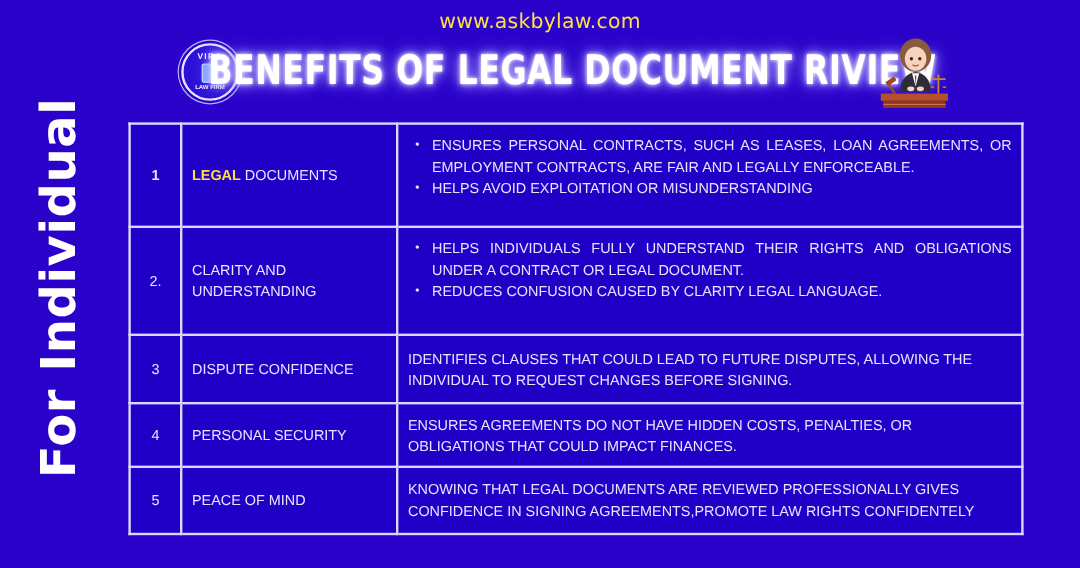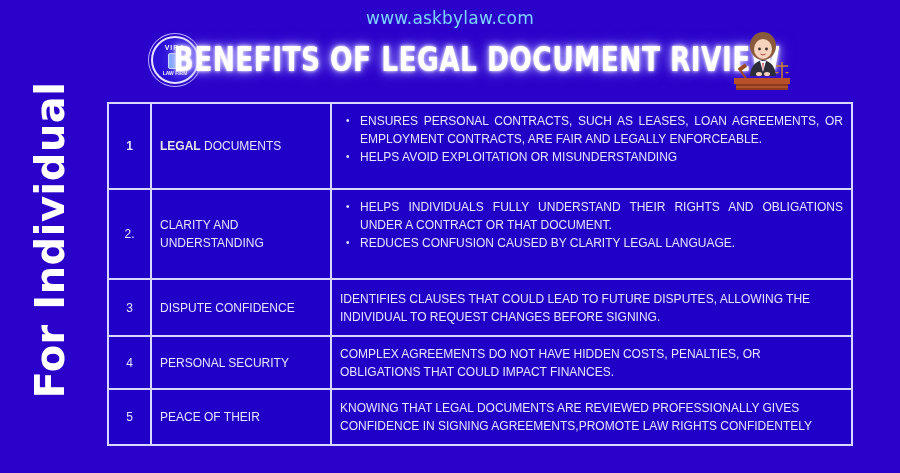--- a/index.html
+++ b/index.html
@@ -5,21 +5,21 @@
     * { box-sizing: border-box; margin: 0; padding: 0; }
     html, body { width: 900px; height: 473px; overflow: hidden; }
     body {
       background: #2a02c9;
       font-family: "Liberation Sans", sans-serif;
       color: #fff;
       position: relative;
     }
     .site-url {
       position: absolute; left: 0; width: 900px; top: 8px;
-      text-align: center; font-size: 17px; color: #7dd3fc;
+      text-align: center; font-size: 17px; color: #fde047;
       font-family: "DejaVu Sans", sans-serif; letter-spacing: 0.2px;
     }
     .logo {
       position: absolute; left: 151px; top: 36px; width: 48px; height: 48px;
       border-radius: 50%; background: #2b10d8;
       border: 2px solid #e8e6ff; box-shadow: 0 0 0 2px #2a02c9, 0 0 0 3px #b9b3ff;
       display: flex; flex-direction: column; align-items: center; justify-content: center;
     }
     .logo .logo-top { font-size: 7px; font-weight: bold; letter-spacing: 1px; color: #fff; line-height: 8px; }
     .logo .logo-mid {
@@ -61,21 +61,21 @@
     td.name { width: 180px; padding-left: 8px; font-size: 12.5px; }
     td.desc { padding: 0 8px 0 8px; font-size: 12px; }
     td.desc ul { list-style: none; }
     td.desc li { position: relative; padding-left: 20px; text-align: justify; }
     td.desc li::before {
       content: "\2022"; position: absolute; left: 6px; top: 0; font-size: 10px;
     }
     td.desc.top-align { vertical-align: top; padding-top: 8px; }
     tr.r1 { height: 86px; } tr.r2 { height: 90px; } tr.r3 { height: 57px; }
     tr.r4 { height: 53px; } tr.r5 { height: 56px; }
-    b.hl { font-weight: bold; color: #e5e5e5; margin-top: 18px; }
+    b.hl { font-weight: bold; color: #fde047; margin-top: 18px; }
   </style>
 </head>
 <body>
 
 <div class="site-url">www.askbylaw.com</div>
 
 <div class="logo">
   <span class="logo-top">VIRA</span>
   <span class="logo-mid"></span>
   <span class="logo-bot">LAW FIRM</span>
@@ -126,34 +126,34 @@
         <li>ENSURES PERSONAL CONTRACTS, SUCH AS LEASES, LOAN AGREEMENTS, OR EMPLOYMENT CONTRACTS, ARE FAIR AND LEGALLY ENFORCEABLE.</li>
         <li>HELPS AVOID EXPLOITATION OR MISUNDERSTANDING</li>
       </ul>
     </td>
   </tr>
   <tr class="r2">
     <td class="num">2.</td>
     <td class="name" style="padding-right:35px;">CLARITY AND UNDERSTANDING</td>
     <td class="desc top-align">
       <ul>
-        <li>HELPS INDIVIDUALS FULLY UNDERSTAND THEIR RIGHTS AND OBLIGATIONS UNDER A CONTRACT OR THAT DOCUMENT.</li>
+        <li>HELPS INDIVIDUALS FULLY UNDERSTAND THEIR RIGHTS AND OBLIGATIONS UNDER A CONTRACT OR LEGAL DOCUMENT.</li>
         <li>REDUCES CONFUSION CAUSED BY CLARITY LEGAL LANGUAGE.</li>
       </ul>
     </td>
   </tr>
   <tr class="r3">
     <td class="num">3</td>
     <td class="name">DISPUTE CONFIDENCE</td>
     <td class="desc">IDENTIFIES CLAUSES THAT COULD LEAD TO FUTURE DISPUTES, ALLOWING THE INDIVIDUAL TO REQUEST CHANGES BEFORE SIGNING.</td>
   </tr>
   <tr class="r4">
     <td class="num">4</td>
     <td class="name">PERSONAL SECURITY</td>
-    <td class="desc">COMPLEX AGREEMENTS DO NOT HAVE HIDDEN COSTS, PENALTIES, OR OBLIGATIONS THAT COULD IMPACT FINANCES.</td>
+    <td class="desc">ENSURES AGREEMENTS DO NOT HAVE HIDDEN COSTS, PENALTIES, OR OBLIGATIONS THAT COULD IMPACT FINANCES.</td>
   </tr>
   <tr class="r5">
     <td class="num">5</td>
-    <td class="name">PEACE OF THEIR</td>
+    <td class="name">PEACE OF MIND</td>
     <td class="desc">KNOWING THAT LEGAL DOCUMENTS ARE REVIEWED PROFESSIONALLY GIVES CONFIDENCE IN SIGNING AGREEMENTS,PROMOTE  LAW RIGHTS CONFIDENTELY</td>
   </tr>
 </tbody>
   </table>
 
 </body></html>

